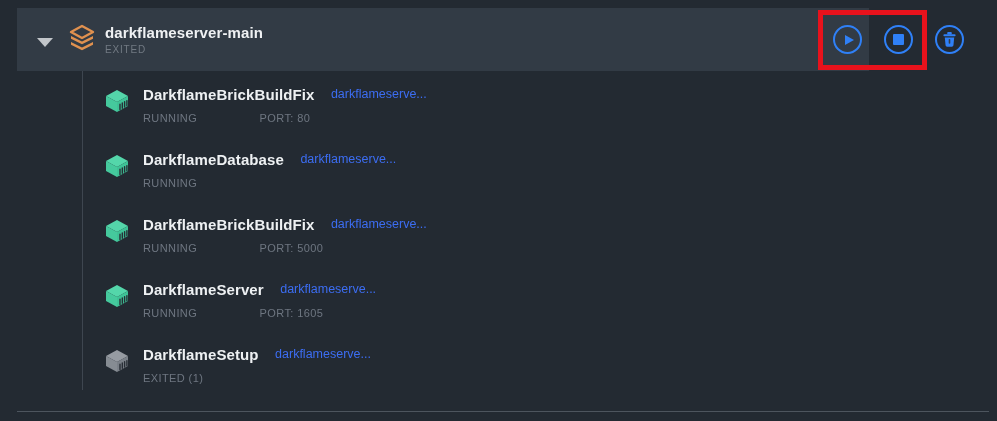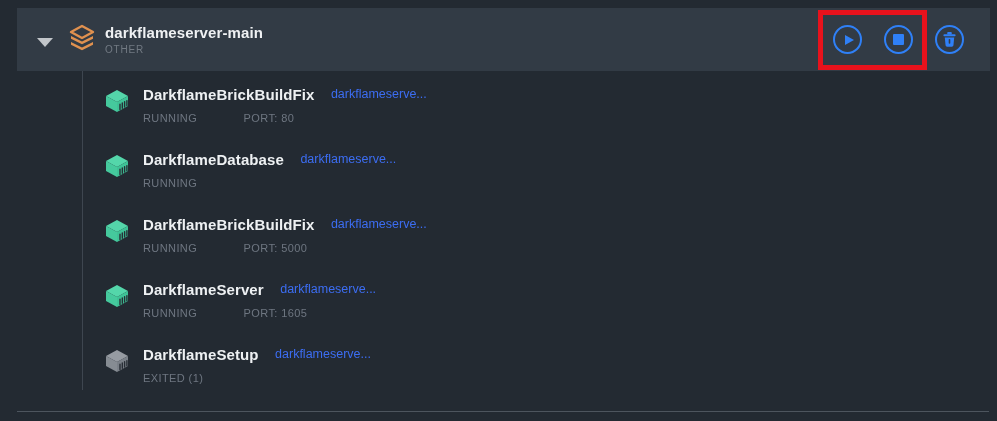--- a/index.html
+++ b/index.html
@@ -11,21 +11,21 @@
     --annotation-red:#e8121c;
   }
   html,body{margin:0;padding:0;background:#1d242b;}
   .page{
     position:relative;width:997px;height:421px;overflow:hidden;
     background:#232a32;
     font-family:"Liberation Sans","DejaVu Sans",sans-serif;
   }
   
   .group-header{
-    position:absolute;left:17px;top:8px;width:973px;height:63px;
+    position:absolute;left:17px;top:8px;width:852px;height:63px;
     background:#323b45;
   }
   .caret{
     position:absolute;left:20px;top:30px;width:0;height:0;cursor:pointer;
     border-left:8px solid transparent;border-right:8px solid transparent;
     border-top:9px solid #c2c6ca;
   }
   .layers-icon{position:absolute;left:51px;top:15px;}
   .layers-icon path.ln{fill:none;stroke:var(--group-orange,#e0914f);stroke-width:2.4;stroke-linejoin:round;}
   .layers-icon path.band{fill:var(--group-orange,#e0914f);}
@@ -76,41 +76,41 @@
     display:inline-block;font-size:15px;font-weight:700;color:#eef1f3;letter-spacing:.1px;
   }
   .container-image-link{
     display:inline-block;margin-left:12px;font-size:12.5px;color:var(--link-blue,#3c6df2);
     vertical-align:2px;cursor:pointer;
   }
   .status-line{position:absolute;left:143px;top:24px;white-space:nowrap;}
   .container-status,.container-port{
     display:inline-block;font-size:11px;color:#6e7681;letter-spacing:.4px;text-align:right;
   }
-  .container-port{margin-left:2px;padding-left:40px;}
+  .container-port{margin-left:18px;padding-left:40px;}
   
   .bottom-divider{position:absolute;left:17px;top:411px;width:972px;height:1px;background:#4d555e;}
 </style>
 </head>
 <body>
 
 <div class="page">
 
   <div class="group-header">
     <div class="caret"></div>
 
     <svg class="layers-icon" width="28" height="30" viewBox="0 0 28 30">
       <path class="ln" d="M14 3 L25 9 L14 15 L3 9 Z"></path>
       <path class="band" d="M3 13 L14 18.5 L25 13 L25 15.8 L14 21.3 L3 15.8 Z"></path>
       <path class="band" d="M3 19 L14 24.5 L25 19 L25 21.8 L14 27.3 L3 21.8 Z"></path>
     </svg>
 
     <div class="group-titles">
       <div class="group-title">darkflameserver-main</div>
-      <div class="group-subtitle">OTHER</div>
+      <div class="group-subtitle">EXITED</div>
     </div>
 
     <button class="circle-btn btn-start">
       <span class="play-glyph"></span>
     </button>
     <button class="circle-btn btn-stop">
       <span class="stop-glyph"></span>
     </button>
     <button class="circle-btn btn-delete">
       <svg class="trash-glyph" width="13" height="15" viewBox="0 0 13 15">

